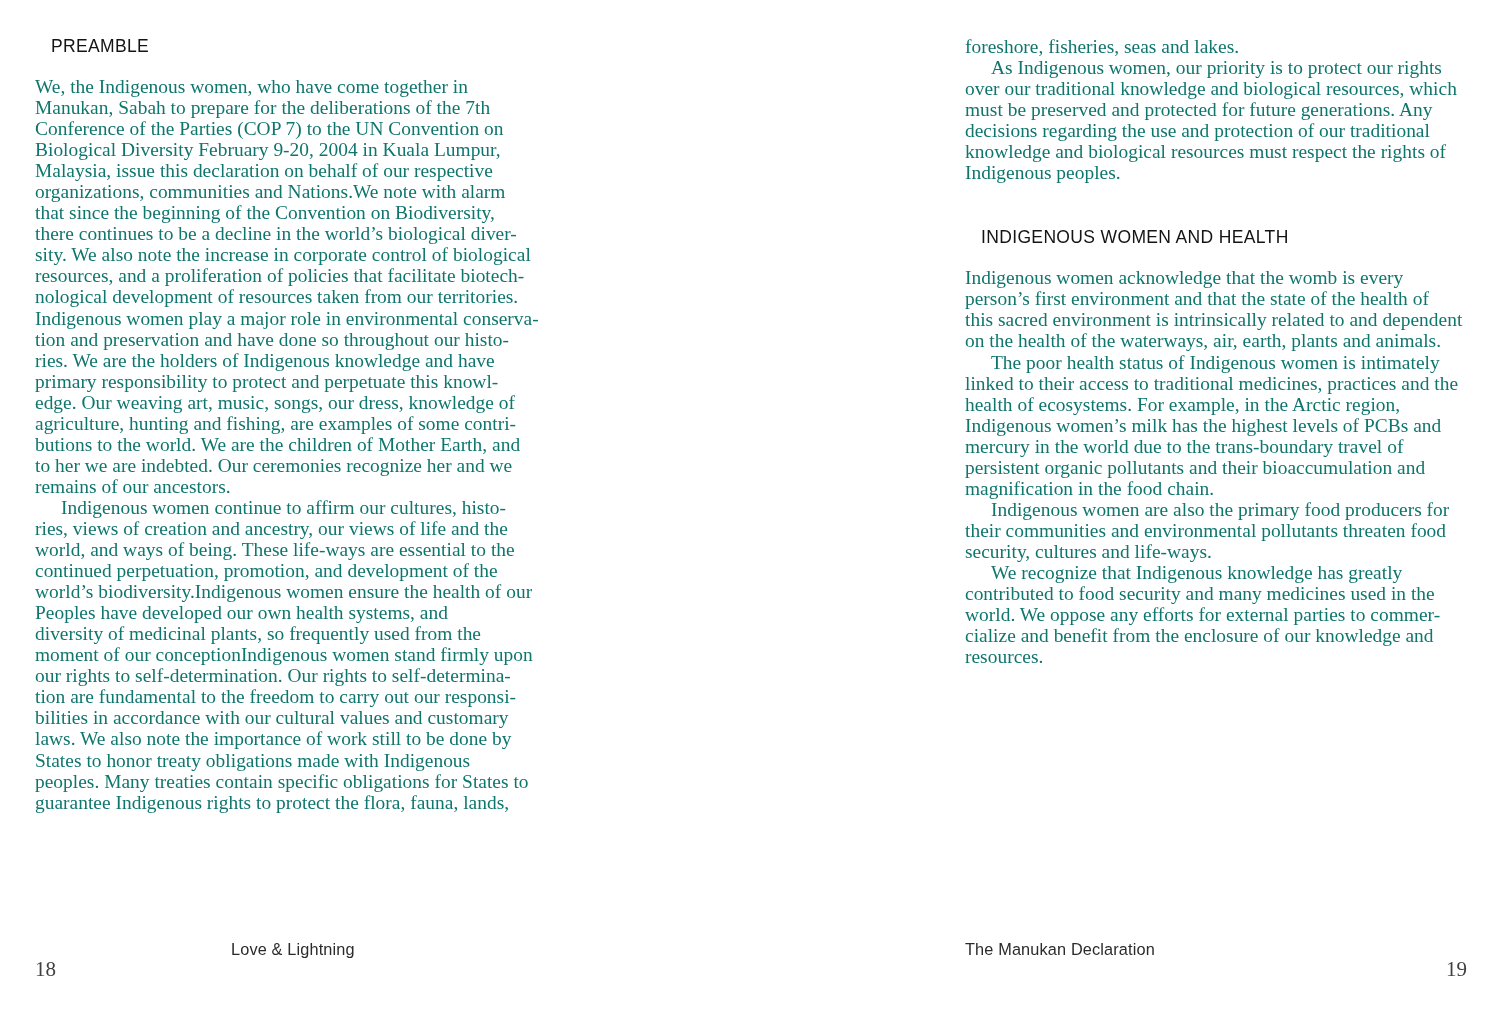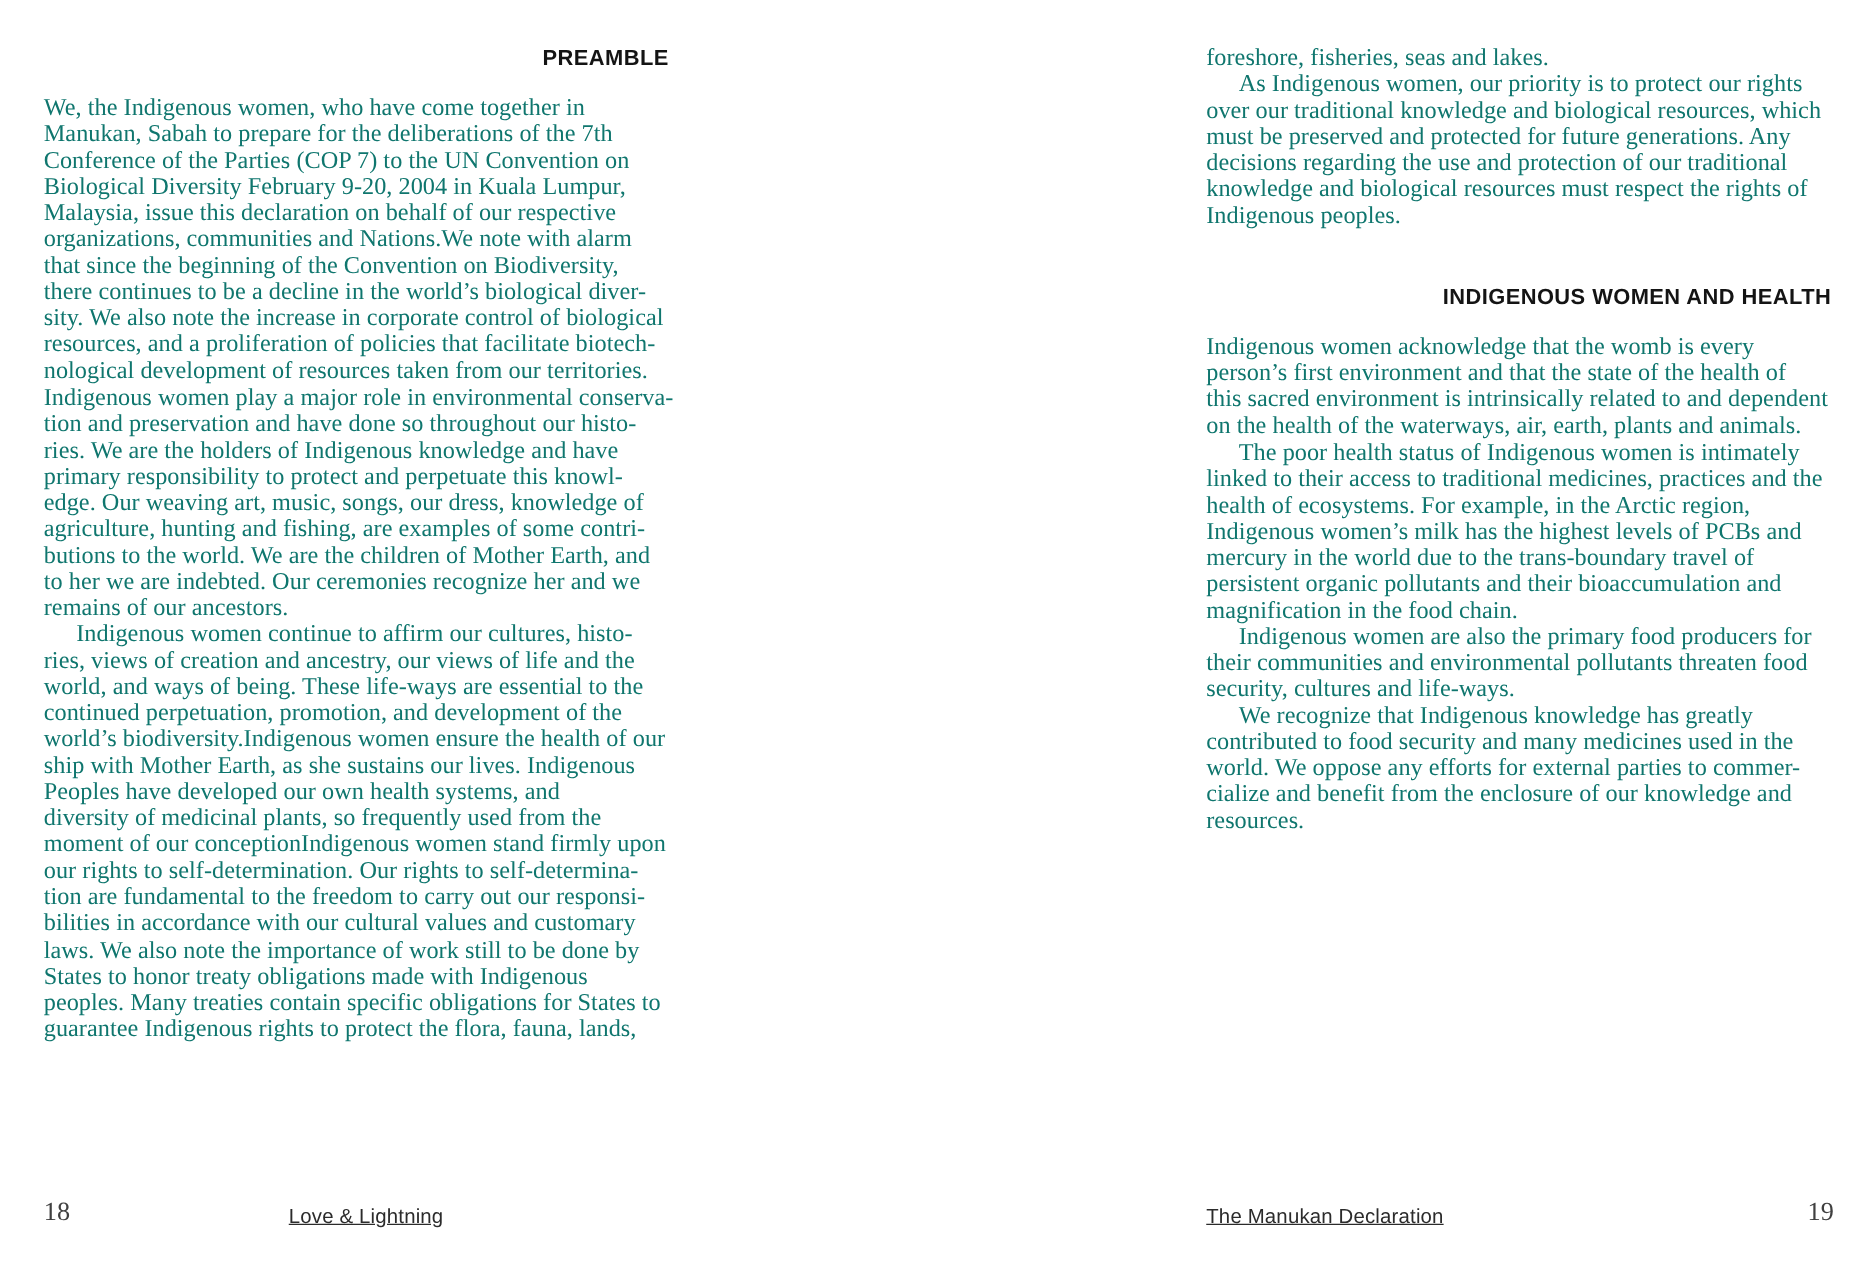--- a/index.html
+++ b/index.html
@@ -31,28 +31,27 @@
 
   .page-left  { padding: 36px 0 0 35px; }
   .page-right { padding: 36px 0 0 215px; }
 
   .column {
     width: 500px;
   }
 
   .section-heading {
     font-family: "Liberation Sans", sans-serif;
-    font-weight: bold;
+    font-weight: normal;
     font-size: 17.5px;
     letter-spacing: 0.35px;
     line-height: 1.2;
     margin: 0 0 19px 16px;
     color: #141414;
     white-space: nowrap;
-    text-align: right;
   }
 
   .section-heading.spaced {
     margin-top: 44px;
   }
 
   .body-text {
     font-size: 19.4px;
     line-height: 21.05px;
     margin: 0;
@@ -87,24 +86,23 @@
   }
 
   .folio-left  { left: 35px; }
   .folio-right { right: 33px; }
 
   .running-head {
     position: absolute;
     font-family: "Liberation Sans", sans-serif;
     font-size: 16.3px;
     color: #2b2b2b;
-    bottom: 32px;
+    bottom: 56px;
     letter-spacing: 0.15px;
     white-space: nowrap;
-    text-decoration: underline;
   }
 
   .running-head-left  { left: 231px; }
   .running-head-right { left: 215px; }
 </style>
 </head>
 <body>
 
 <div class="spread">
 
@@ -135,21 +133,20 @@
           <span class="ln">to her we are indebted. Our ceremonies recognize her and we</span>
           <span class="ln">remains of our ancestors.</span>
         </p>
 
       <p class="body-text">
           <span class="ln indent">Indigenous women continue to affirm our cultures, histo-</span>
           <span class="ln">ries, views of creation and ancestry, our views of life and the</span>
           <span class="ln">world, and ways of being. These life-ways are essential to the</span>
           <span class="ln">continued perpetuation, promotion, and development of the</span>
           <span class="ln">world’s biodiversity.Indigenous women ensure the health of our</span>
-          <span class="ln">ship with Mother Earth, as she sustains our lives. Indigenous</span>
           <span class="ln">Peoples have developed our own health systems, and</span>
           <span class="ln">diversity of medicinal plants, so frequently used from the</span>
           <span class="ln">moment of our conceptionIndigenous women stand firmly upon</span>
           <span class="ln">our rights to self-determination. Our rights to self-determina-</span>
           <span class="ln">tion are fundamental to the freedom to carry out our responsi-</span>
           <span class="ln">bilities in accordance with our cultural values and customary</span>
           <span class="ln">laws. We also note the importance of work still to be done by</span>
           <span class="ln">States to honor treaty obligations made with Indigenous</span>
           <span class="ln">peoples. Many treaties contain specific obligations for States to</span>
           <span class="ln">guarantee Indigenous rights to protect the flora, fauna, lands,</span>

